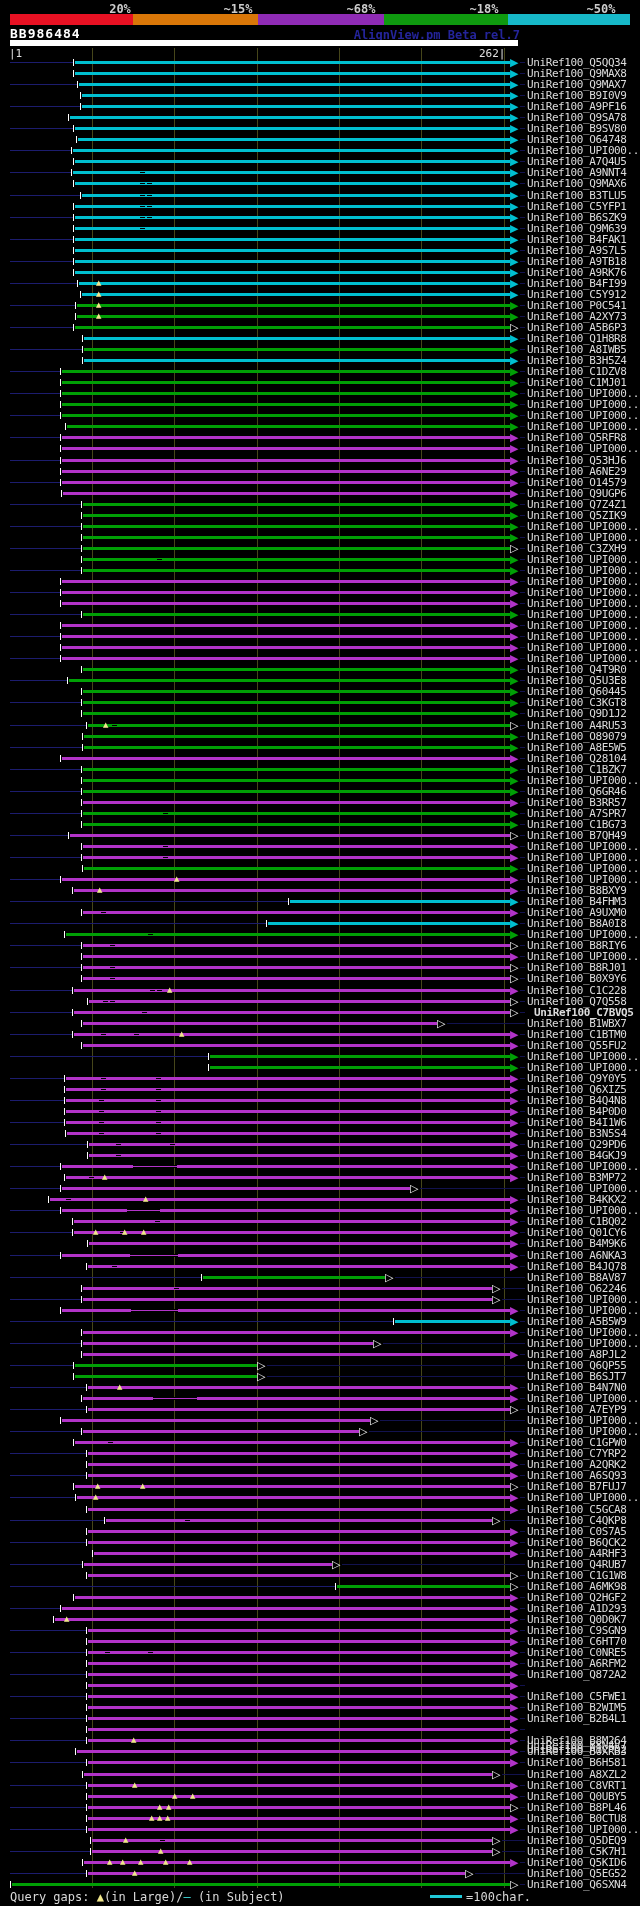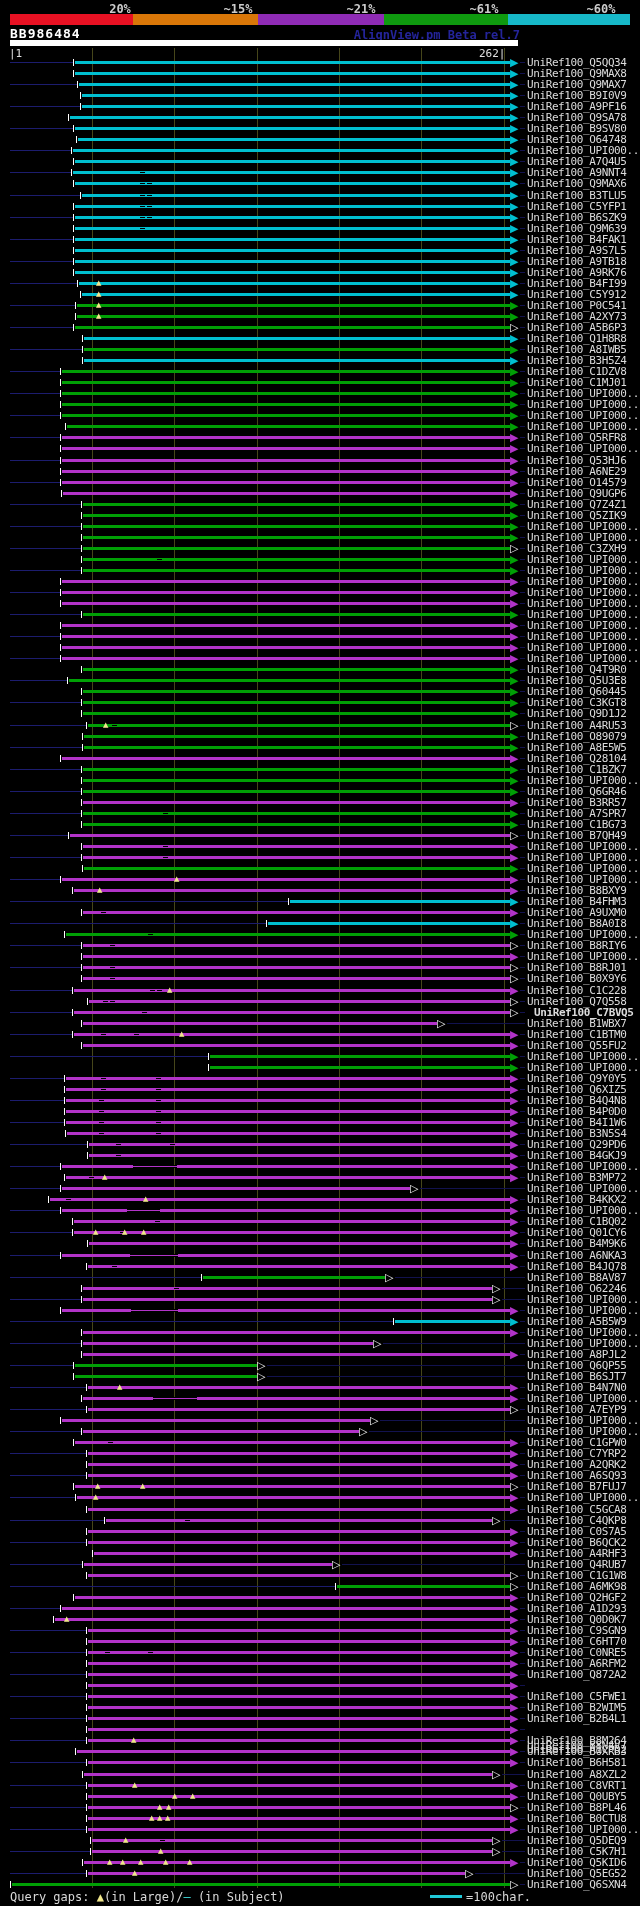--- a/index.html
+++ b/index.html
@@ -26,23 +26,23 @@
   #legend{position:absolute;left:10px;top:1890px;color:#d8d8d8;font-size:12px;white-space:nowrap;}
   #legend .q{color:#f0e68c;} #legend .s{color:#40e0e0;}
   #size-legend-bar{position:absolute;left:430px;top:1895px;width:32px;height:3px;background:#20c8d8;}
   #size-legend-text{position:absolute;left:466px;top:1890px;color:#d8d8d8;font-size:12px;}
 </style>
 </head>
 <body>
 
 <span class="pct-label" style="left:120px">20%</span>
 <span class="pct-label" style="left:238px">~15%</span>
-<span class="pct-label" style="left:361px">~21%</span>
-<span class="pct-label" style="left:484px">~61%</span>
-<span class="pct-label" style="left:601px">~60%</span>
+<span class="pct-label" style="left:361px">~68%</span>
+<span class="pct-label" style="left:484px">~18%</span>
+<span class="pct-label" style="left:601px">~50%</span>
 
 <div id="scale-bar">
     <div class="abs" style="left: 10px; top: 0px; width: 123px; height: 11px; background: rgb(232, 17, 35);"></div>
     <div class="abs" style="left: 133px; top: 0px; width: 125px; height: 11px; background: rgb(217, 119, 8);"></div>
     <div class="abs" style="left: 258px; top: 0px; width: 126px; height: 11px; background: rgb(143, 43, 181);"></div>
     <div class="abs" style="left: 384px; top: 0px; width: 124px; height: 11px; background: rgb(15, 154, 15);"></div>
     <div class="abs" style="left: 508px; top: 0px; width: 122px; height: 11px; background: rgb(23, 184, 200);"></div>
   </div>
 
 <div id="app-title">BB986484</div>

